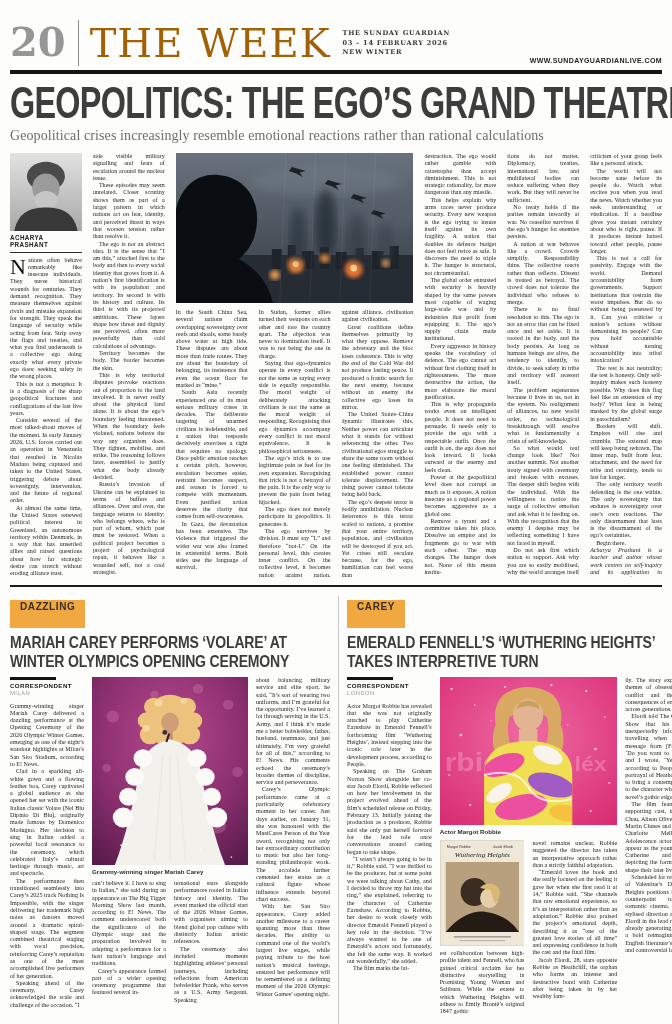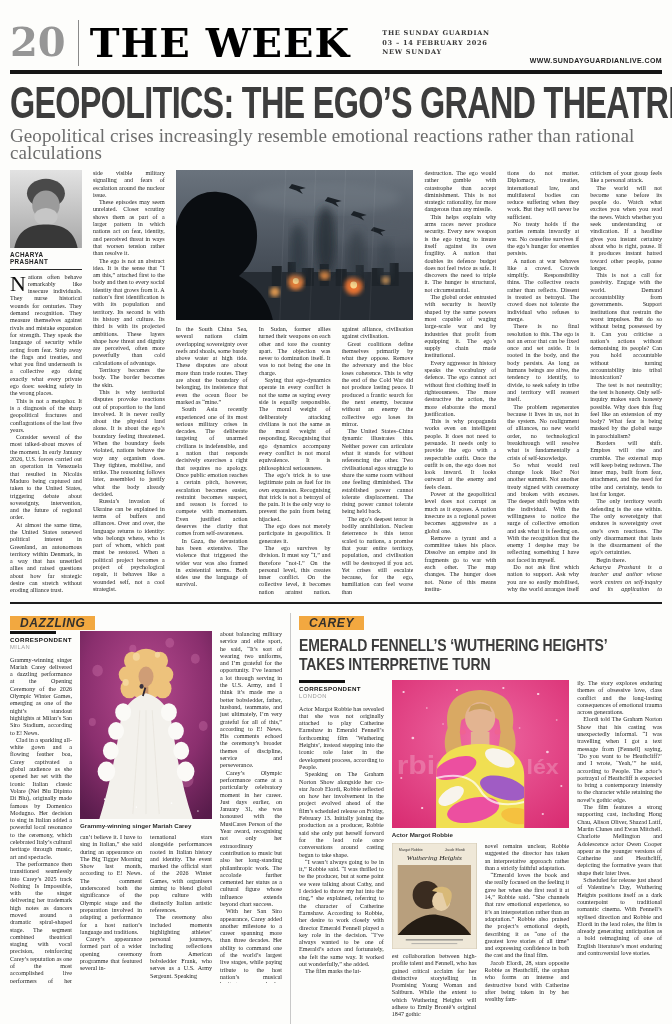--- a/index.html
+++ b/index.html
@@ -5,32 +5,32 @@
   * { box-sizing: border-box; margin: 0; padding: 0; }
   html,body { background:#ffffff; }
   .page { width:672px; height:1024px; margin:0 auto; background:#fdfdfb; overflow:hidden;
           font-family:"Liberation Serif", serif; position:relative; padding-top:20px; }
 
   
   .masthead { display:flex; justify-content:space-between; align-items:flex-end; margin:0 10px; }
   .mh-left { display:flex; align-items:flex-start; }
   .page-num { font-family:"DejaVu Serif", serif; font-weight:700; font-size:40px; line-height:44px; color:#969696; }
   .mh-divider { width:1px; background:#8a8a8a; height:46px; margin:0 11px 0 12px; }
-  .mh-title { font-family:"DejaVu Serif", serif; font-weight:700; font-size:40px; line-height:46px; color:#000000; letter-spacing:1px; }
-  .mh-info { margin-left:32px; padding-top:9px; font-family:"DejaVu Serif", serif; font-weight:700;
+  .mh-title { font-family:"DejaVu Serif", serif; font-weight:400; font-size:40px; line-height:46px; color:#a16207; letter-spacing:1px; }
+  .mh-info { margin-left:12px; padding-top:9px; font-family:"DejaVu Serif", serif; font-weight:700;
              font-size:6.6px; line-height:9.5px; letter-spacing:.7px; color:#3a3a3a; }
   .mh-url { font-family:"Liberation Sans", sans-serif; font-weight:700; font-size:7px; color:#232323; letter-spacing:.4px; padding-bottom:2px; }
   .mh-rule { height:4px; background:#161616; margin:4px 10px 0; }
 
   
   .lead-headline { margin:9px 10px 0; height:36px; overflow:visible; }
   .lead-headline span { display:inline-block; white-space:nowrap; transform:scaleX(.72); transform-origin:0 50%;
       font-family:"Liberation Sans", sans-serif; font-weight:700; font-size:45px; line-height:40px;
       letter-spacing:-1px; color:#3d3d3d; }
-  .standfirst { margin:8px 10px 9px; font-size:19px; line-height:17px; color:#6d6d6d; letter-spacing:.1px; }
+  .standfirst { margin:8px 10px 9px; font-size:14px; line-height:17px; color:#6d6d6d; letter-spacing:.1px; }
 
   .lead-grid { display:grid; grid-template-columns:repeat(8,1fr); grid-template-rows:150px auto;
                column-gap:11px; row-gap:6px; height:424px; overflow:hidden; margin:0 10px; }
   .rowspan { grid-row:1 / 3; }
   .row2 { grid-row:2; }
   .gc1{grid-column:1}.gc2{grid-column:2}.gc3{grid-column:3}.gc4{grid-column:4}
   .gc5{grid-column:5}.gc6{grid-column:6}.gc7{grid-column:7}.gc8{grid-column:8}
   .war-image { grid-column:3 / 6; grid-row:1; overflow:hidden; }
   .war-image svg { display:block; width:100%; height:100%; }
 
@@ -46,21 +46,21 @@
   .bio { font-style:italic; margin-top:3px; }
 
   .section-rule { height:2px; background:#1c1c1c; margin:8px 10px 0; }
 
   
   .bottom { display:flex; margin:9px 10px 0; }
   .b-left { width:320px; }
   .b-right { flex:1; border-left:1px solid #c8c8c8; margin-left:8px; padding-left:8px; }
 
   .kicker { display:inline-block; background:#F2A840; color:#33302c; font-family:"Liberation Sans", sans-serif;
-            font-weight:700; font-size:12px; line-height:8px; letter-spacing:.6px; padding:3px 10px 3px;font-style:italic; }
+            font-weight:700; font-size:10px; line-height:8px; letter-spacing:.6px; padding:3px 10px 17px; }
   .bhead { margin:5px 0 6px; }
   .bhead p { white-space:nowrap; transform:scaleX(.85); transform-origin:0 50%;
              font-family:"Liberation Sans", sans-serif; font-weight:700; font-size:16.5px; line-height:19px;
              letter-spacing:-.2px; color:#3c3c3c; }
 
   .bgrid { display:grid; grid-template-columns:repeat(4,1fr); grid-template-rows:auto 1fr;
            column-gap:8px; row-gap:5px; height:352px; overflow:hidden; }
   .bimg { grid-column:2 / 4; grid-row:1; }
   .bimg svg { display:block; width:100%; }
   .carey-photo svg { height:188px; }
@@ -81,21 +81,21 @@
 <div class="page">
 
   <header class="masthead">
     <div class="mh-left">
       <span class="page-num">20</span>
       <span class="mh-divider"></span>
       <span class="mh-title">THE WEEK</span>
       <div class="mh-info">
         <div>THE SUNDAY GUARDIAN</div>
         <div>03 – 14 FEBRUARY 2026</div>
-        <div>NEW SUNDAY</div>
+        <div>NEW WINTER</div>
       </div>
     </div>
     <div class="mh-url">WWW.SUNDAYGUARDIANLIVE.COM</div>
   </header>
   <div class="mh-rule"></div>
 
   <section>
     <h1 class="lead-headline"><span>GEOPOLITICS: THE EGO’S GRAND THEATRE</span></h1>
     <p class="standfirst">Geopolitical crises increasingly resemble emotional reactions rather than rational calculations</p>
 
@@ -247,20 +247,24 @@
       </div>
     </div>
   </section>
 
   <div class="section-rule"></div>
 
   <div class="bottom">
 
     <section class="b-left">
       <span class="kicker" style="background-color: rgb(242, 168, 64);">DAZZLING</span>
+      <div class="bhead">
+          <p>MARIAH CAREY PERFORMS ‘VOLARE’ AT</p>
+          <p>WINTER OLYMPICS OPENING CEREMONY</p>
+        </div>
       <div class="bgrid">
         <div class="tcol rowspan gc1">
           <div class="byline">
             <div class="bar"></div>
             <div class="role">CORRESPONDENT</div>
             <div class="city">MILAN</div>
           </div>
           <div>
               <p>Grammy-winning singer Mariah Carey delivered a dazzling performance at the Opening Ceremony of the 2026 Olympic Winter Games, emerging as one of the night’s standout highlights at Milan’s San Siro Stadium, according to E! News.</p>
               <p>Clad in a sparkling all-white gown and a flowing feather boa, Carey captivated a global audience as she opened her set with the iconic Italian classic Volare (Nel Blu Dipinto Di Blu), originally made famous by Domenico Modugno. Her decision to sing in Italian added a powerful local resonance to the ceremony, which celebrated Italy’s cultural heritage through music, art and spectacle.</p>

